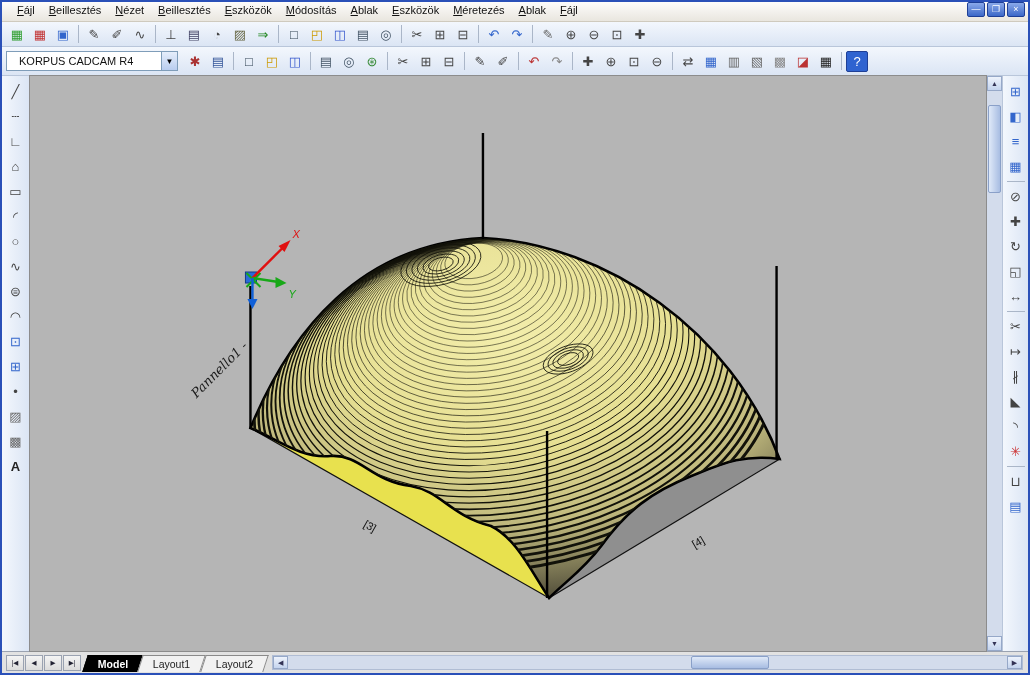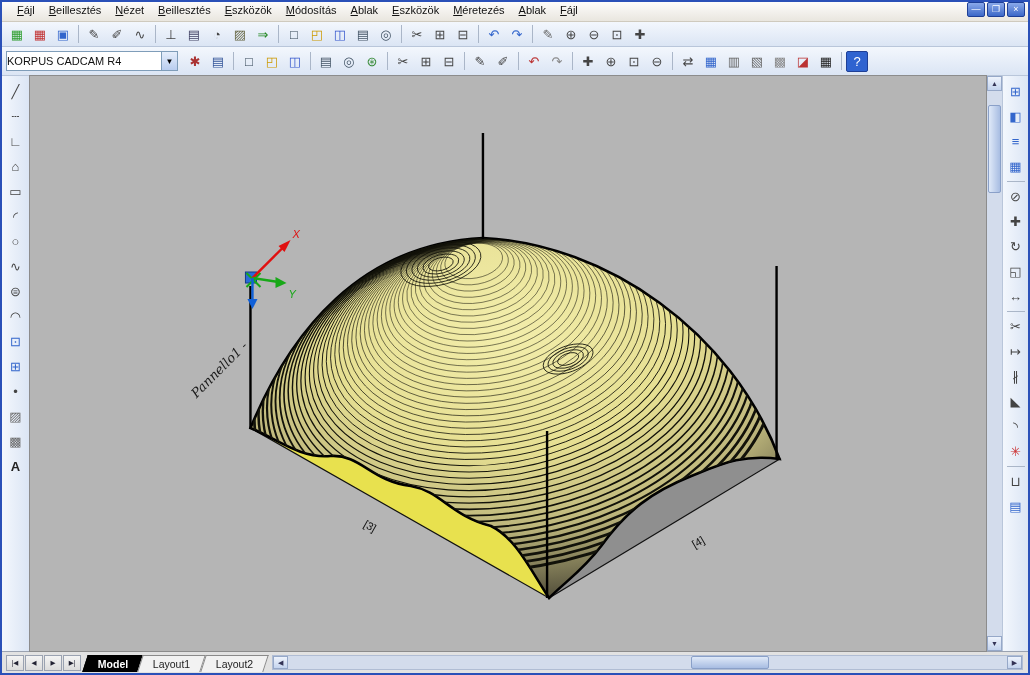--- a/index.html
+++ b/index.html
@@ -25,21 +25,21 @@
   .tb{width:22px;height:21px;border:1px solid transparent;background:transparent;
       display:flex;align-items:center;justify-content:center;padding:0;cursor:default}
   .tb .glyph{font-size:13px;line-height:1}
   .sep{width:1px;height:18px;background:#aab6c8;margin:0 3px;flex:0 0 1px}
   .vsep{width:18px;height:1px;background:#aab6c8;margin:2px 0;flex:0 0 1px}
   [data-name="help-icon"]{background:#2f63d0;border-radius:2px;border-color:#1e3f96}
   [data-name="mtext-icon"] .glyph{font-weight:bold}
 
   .combo{display:flex;align-items:center;width:172px;height:20px;background:#fff;
          border:1px solid #7f9db9;font-size:11px;margin-right:5px;flex:0 0 172px}
-  .combo-text{flex:1;padding:0 0;white-space:nowrap;overflow:hidden;color:#111}
+  .combo-text{flex:1;padding:0 12px;white-space:nowrap;overflow:hidden;color:#111}
   .combo-arrow{width:16px;height:18px;border:none;border-left:1px solid #7f9db9;font-size:8px;
                background:linear-gradient(#e6eefb,#b9cdef);display:flex;align-items:center;justify-content:center}
 
   
   .main{flex:1;display:flex;min-height:0}
   .side-toolbar{width:28px;flex:0 0 28px;background:linear-gradient(90deg,#f3f7fd,#dbe5f4);
                 display:flex;flex-direction:column;align-items:center;padding-top:3px;border-right:1px solid #b9c6da}
   .side-toolbar.right{width:26px;flex:0 0 26px;border-right:none;border-left:1px solid #b9c6da}
   .side-toolbar .tb{width:24px;height:25px}
   .canvas{flex:1;position:relative;background:#b5b5b5;overflow:hidden;outline:1px solid #8c8c8c}

